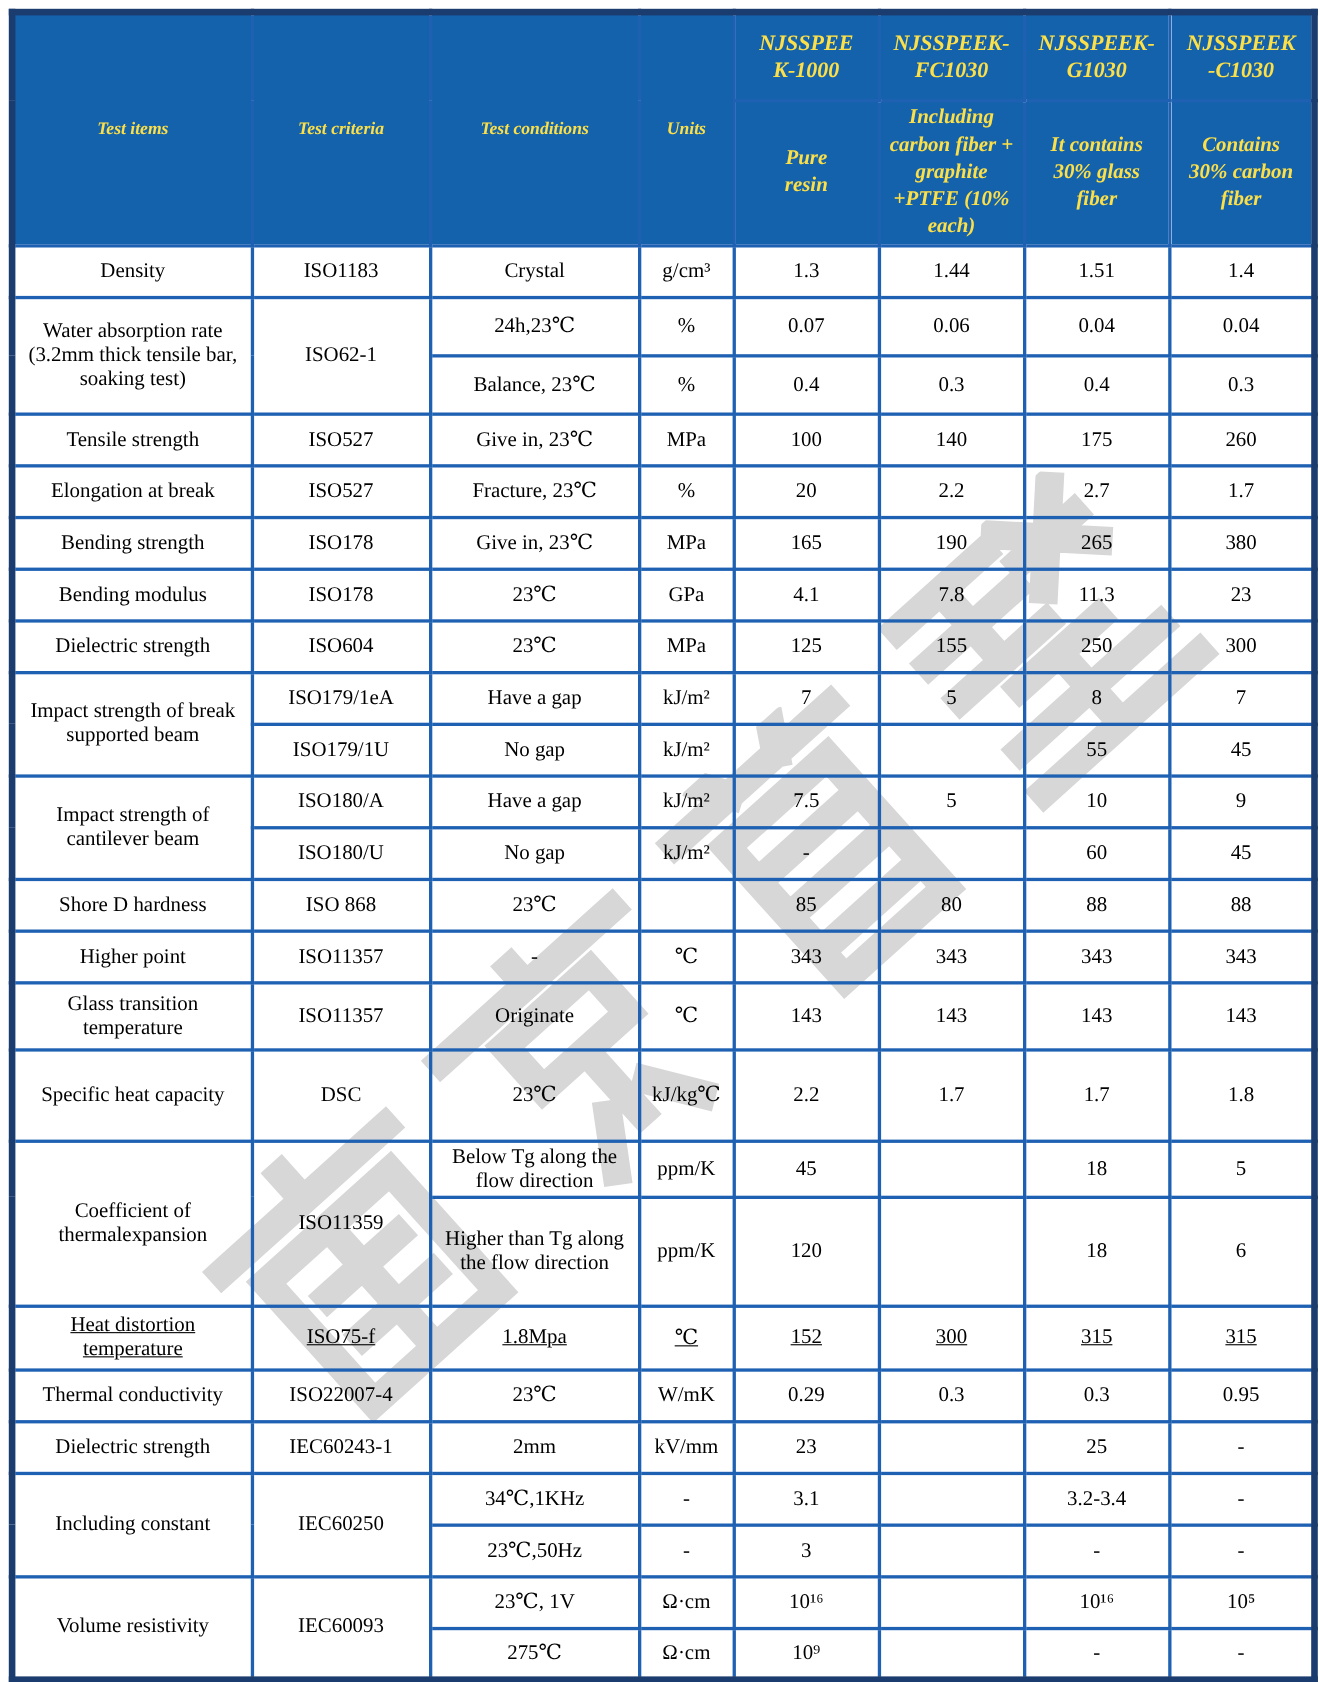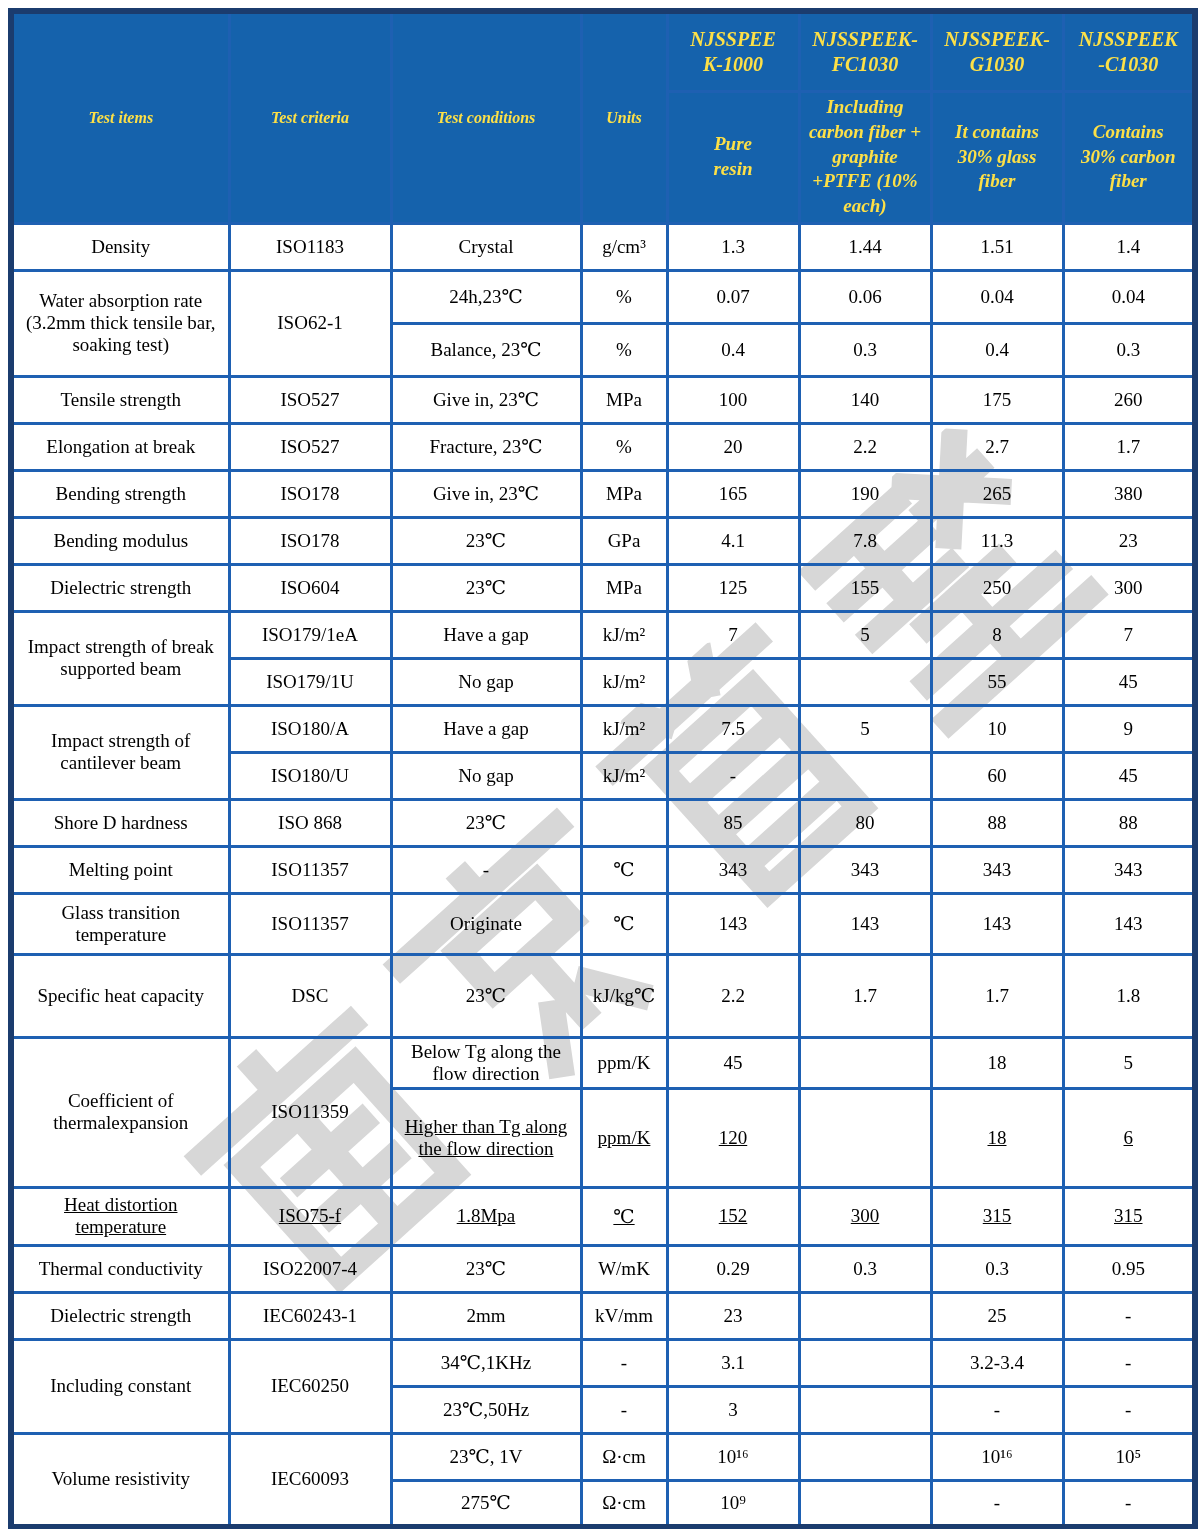--- a/index.html
+++ b/index.html
@@ -23,21 +23,21 @@
   .spec td{background:transparent;color:#000000;font-size:19px;}
   .hl{font-size:16px;}
   .prod{font-size:20px;white-space:pre-line;line-height:1.25;}
   .pdesc{font-size:19px;line-height:1.3;margin-top:41px;}
   thead tr:nth-child(1){height:80px;}
   thead tr:nth-child(2){height:132px;}
   tbody tr{height:47px;}
   tbody tr:nth-child(2),tbody tr:nth-child(3){height:53px;}
   tbody tr:nth-child(15){height:61px;}
   tbody tr:nth-child(16){height:83px;}
-  tbody tr:nth-child(18){height:99px;text-decoration:underline;}
+  tbody tr:nth-child(18){height:99px;}
   tbody tr:nth-child(19){height:58px;text-decoration:underline;}
 </style>
 </head>
 <body>
 
 <div class="page">
 
   <div class="watermark">
     <svg width="240" height="240" viewBox="0 0 100 100">
       <path class="wm-stroke" d="M50 4 V18 M8 18 H92 M18 32 H82 V94 H18 Z M50 32 V94 M32 52 H68 M32 72 H68"></path>
@@ -216,21 +216,21 @@
           <td>Shore D hardness</td>
           <td>ISO 868</td>
           <td>23℃</td>
           <td></td>
           <td>85</td>
           <td>80</td>
           <td>88</td>
           <td>88</td>
         </tr>
         <tr>
-          <td>Melting point</td>
+          <td>Higher point</td>
           <td>ISO11357</td>
           <td>-</td>
           <td>℃</td>
           <td>343</td>
           <td>343</td>
           <td>343</td>
           <td>343</td>
         </tr>
         <tr>
           <td>Glass transition temperature</td>

